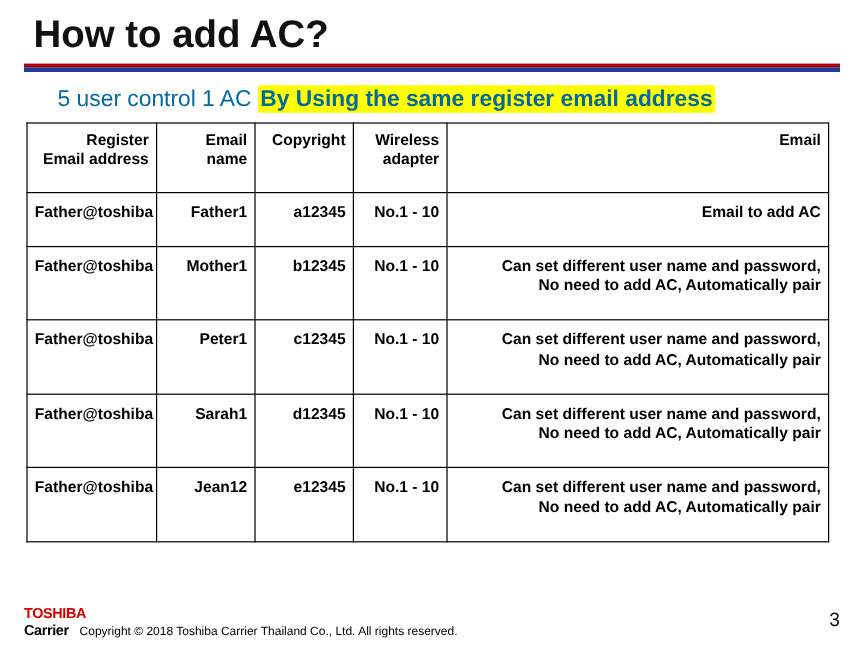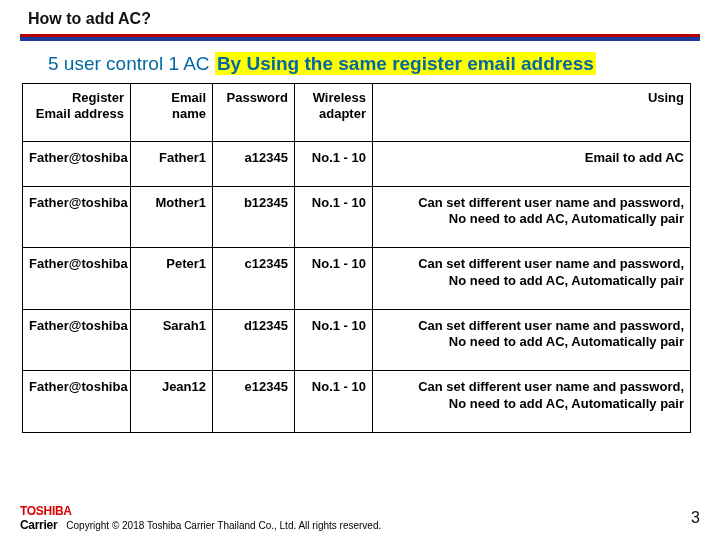--- a/index.html
+++ b/index.html
@@ -5,21 +5,21 @@
   * { box-sizing: border-box; margin: 0; padding: 0; }
   body {
     width: 720px;
     height: 540px;
     background: #fff;
     font-family: Arial, Helvetica, sans-serif;
     position: relative;
     overflow: hidden;
   }
   .title {
-    font-size: 16px;
+    font-size: 32px;
     font-weight: bold;
     color: #111;
     padding: 10px 0 6px 28px;
   }
   .rule-wrap { padding: 0 20px 0 20px; }
   .rule-red { height: 3px; background: #b80000; }
   .rule-blue { height: 4px; background: #1e3c9b; }
   .subline {
     padding: 12px 0 8px 48px;
     font-size: 19px;
@@ -93,23 +93,23 @@
     <col class="c1">
       <col class="c2">
       <col class="c3">
       <col class="c4">
       <col class="c5">
   </colgroup>
   <thead>
     <tr>
       <th>Register<br>Email address</th>
       <th>Email name</th>
-      <th>Password</th>
+      <th>Copyright</th>
       <th>Wireless adapter</th>
-      <th>Using</th>
+      <th>Email</th>
     </tr>
   </thead>
   <tbody>
     <tr>
       <td>Father@toshiba</td>
       <td>Father1</td>
       <td>a12345</td>
       <td>No.1 - 10</td>
       <td>Email to add AC</td>
     </tr>

